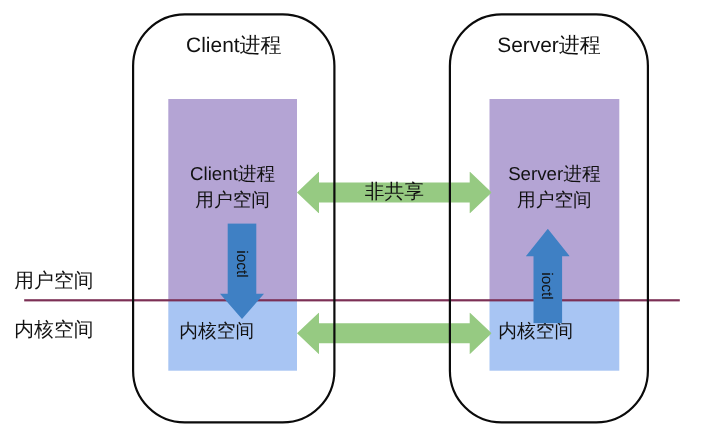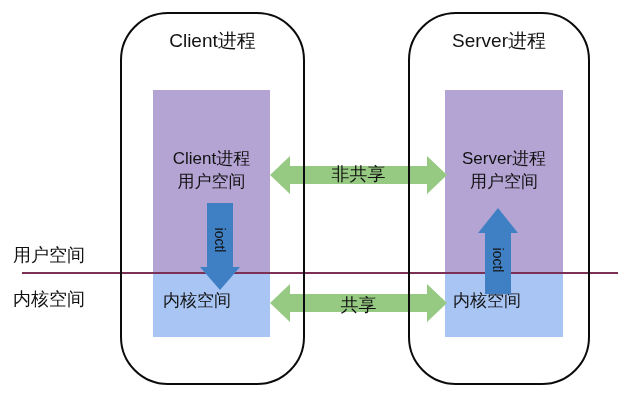--- a/index.html
+++ b/index.html
@@ -69,21 +69,20 @@
   <div class="user-label" id="server-user-label">
     <div>Server进程</div>
     <div>用户空间</div>
   </div>
   <div class="kernel-label" id="client-kernel-label">内核空间</div>
   <div class="kernel-label" id="server-kernel-label">内核空间</div>
 
   <div class="h-arrow" id="nonshared-arrow"></div>
   <div class="h-arrow-label" id="nonshared-label">非共享</div>
   <div class="h-arrow" id="shared-arrow"></div>
-  <div class="h-arrow-label" id="shared-label">共享</div>
 
   <div class="divider-line"></div>
 
   <div class="v-arrow" id="ioctl-down-arrow"></div>
   <div class="ioctl-label" id="ioctl-down-label">ioctl</div>
   <div class="v-arrow" id="ioctl-up-arrow"></div>
   <div class="ioctl-label" id="ioctl-up-label">ioctl</div>
 
   <div class="process-rect" id="client-rect"></div>
   <div class="process-rect" id="server-rect"></div>

